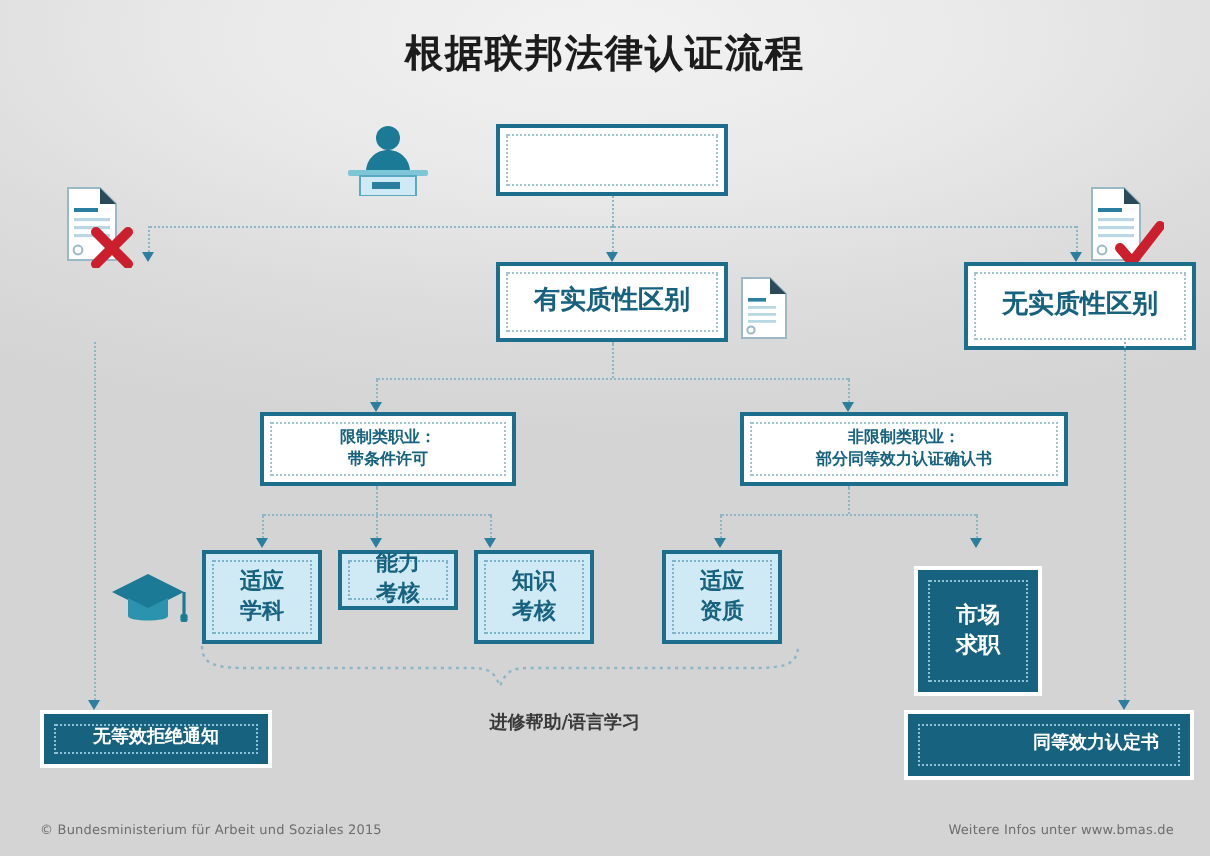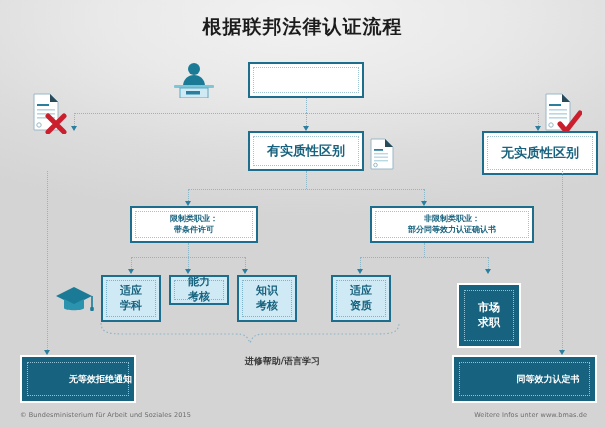--- a/index.html
+++ b/index.html
@@ -248,26 +248,26 @@
   </div>
 
   <div class="icon" style="left:95px;top:321px;width:310px;height:26px;">
     <svg width="310" height="26" viewBox="0 0 310 26">
       <path d="M6 2 C6 12, 14 13, 30 13 L140 13 C150 13, 152 15, 155 22
                C158 15, 160 13, 170 13 L280 13 C296 13, 304 12, 304 2" fill="none" stroke="#8fb6c6" stroke-width="1.2" stroke-dasharray="1.6 2.2"></path>
     </svg>
   </div>
   <div class="mid-label" style="left:180px;top:355px;width:140px;">进修帮助/语言学习</div>
 
-  <div class="node dark n-bottom" style="left:22px;top:357px;width:112px;height:44px;justify-content:flex-end;">
+  <div class="node dark n-bottom" style="left:22px;top:357px;width:112px;height:25px;">
     <div class="inner"></div>
     <div class="lbl">无等效拒绝通知</div>
   </div>
 
-  <div class="node dark n-bottom" style="left:454px;top:357px;width:141px;height:44px;padding-left:47px;">
+  <div class="node dark n-bottom" style="left:454px;top:357px;width:141px;height:31px;padding-left:47px;">
     <div class="inner"></div>
     <div class="lbl">同等效力认定书</div>
   </div>
 
   <div class="footer" id="footer-left">© Bundesministerium für Arbeit und Soziales 2015</div>
   <div class="footer" id="footer-right">Weitere Infos unter www.bmas.de</div>
 
 </div>
 
 </body></html>

